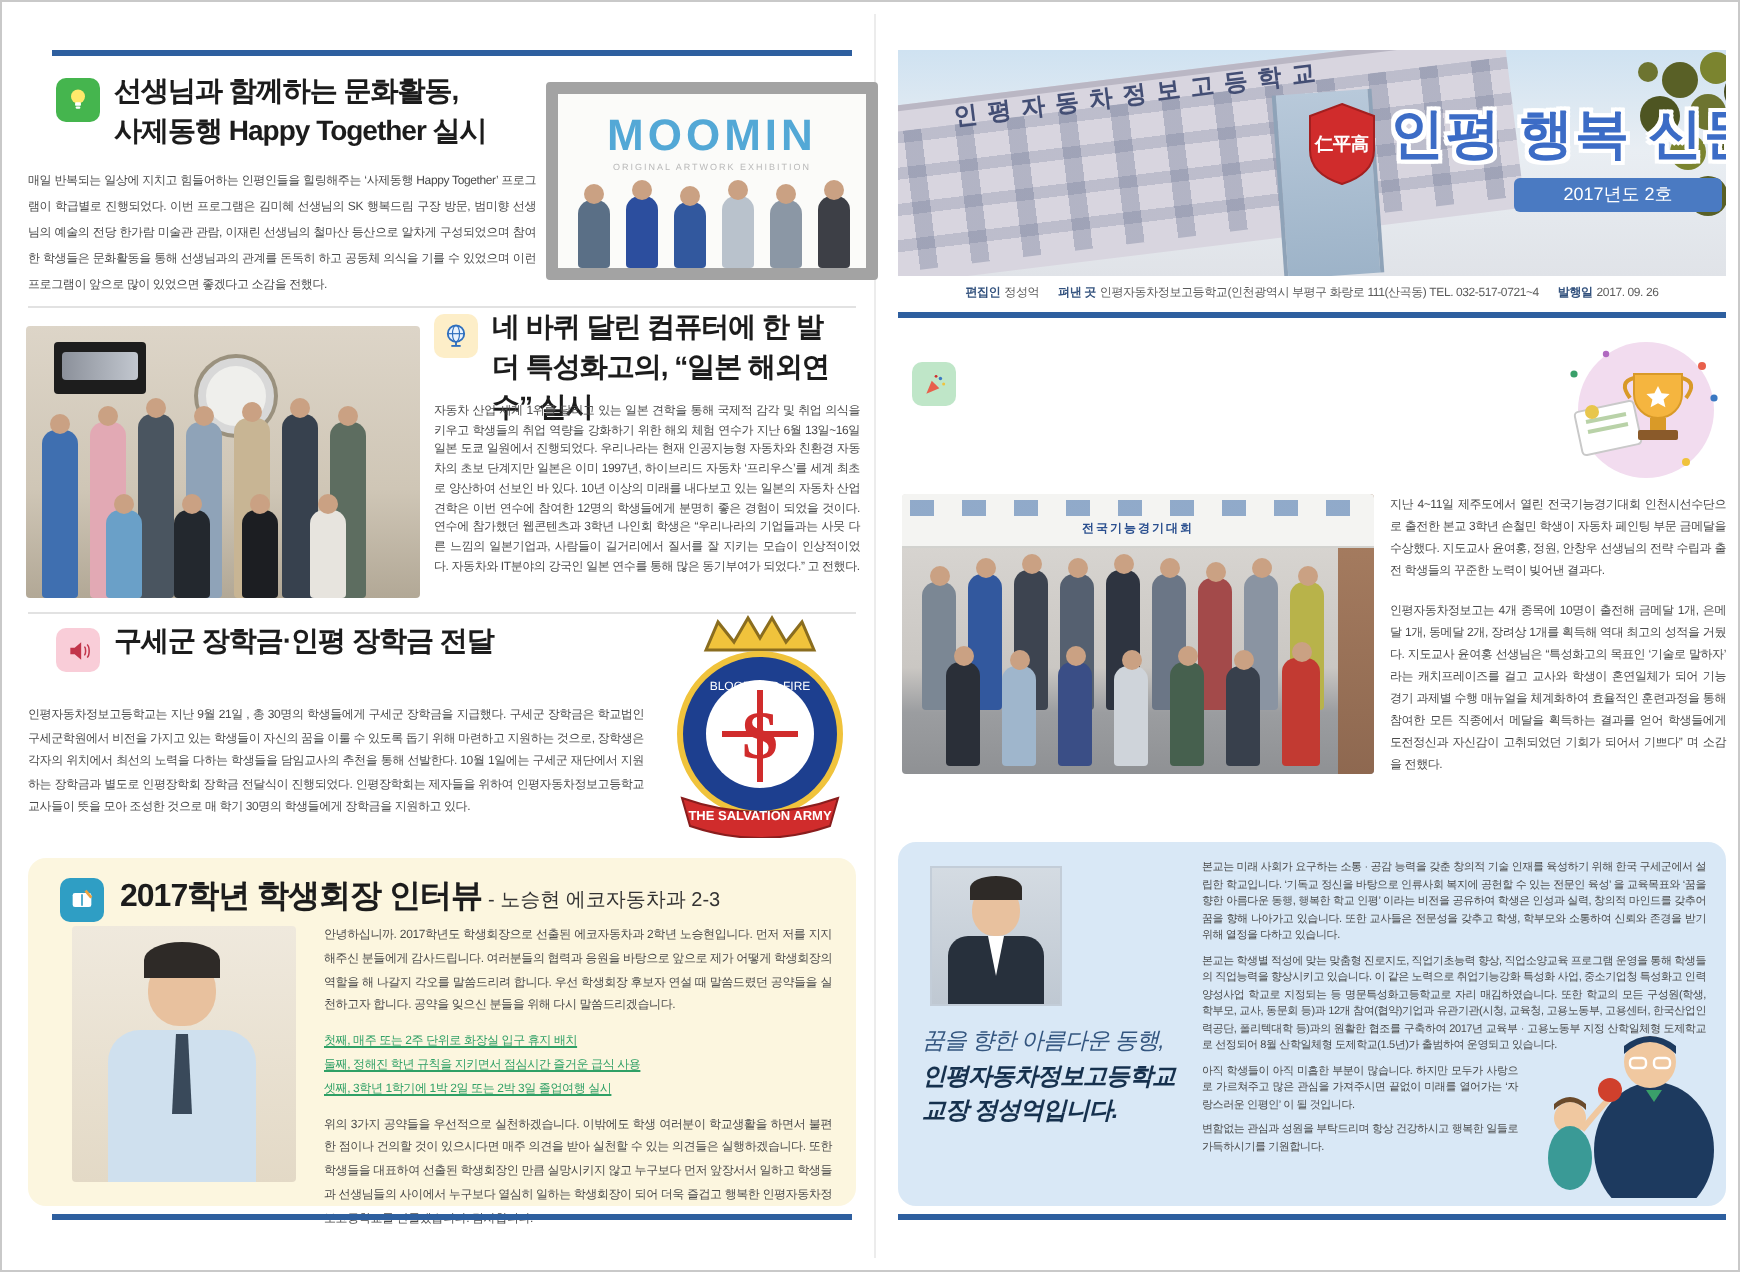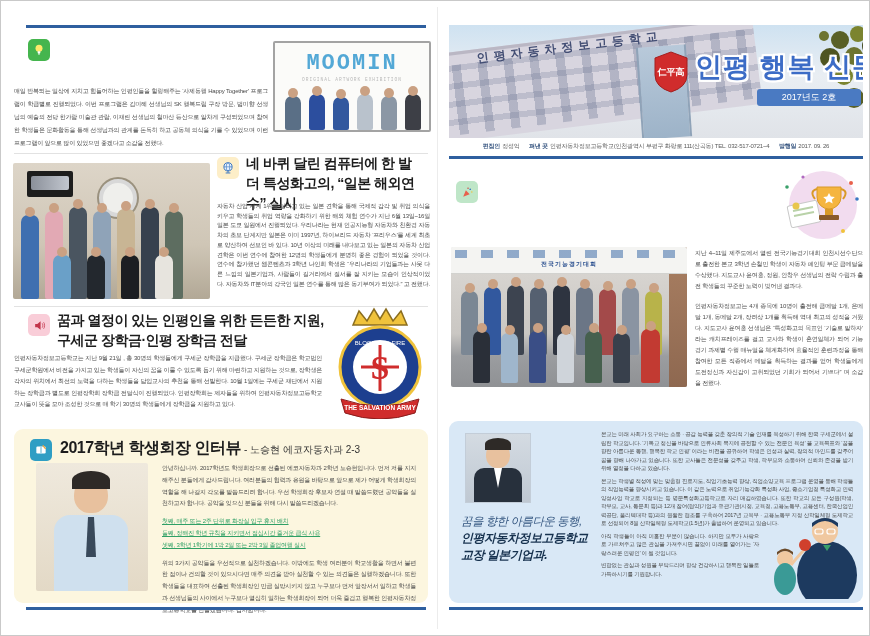--- a/index.html
+++ b/index.html
@@ -11,21 +11,21 @@
 
   .art-icon{position:absolute;width:22px;height:22px;border-radius:5px;display:flex;align-items:center;justify-content:center;}
   .headline{position:absolute;font-weight:bold;color:#1c1c1c;font-size:14px;line-height:20px;letter-spacing:-0.5px;}
   .bodytxt{position:absolute;font-size:6px;line-height:13px;color:#4a4a4a;text-align:justify;letter-spacing:-0.2px;}
 
   .photo{position:absolute;overflow:hidden;border-radius:2px;}
   .person{position:absolute;border-radius:7px 7px 2px 2px;}
   .person:before{content:'';position:absolute;top:-8px;left:50%;margin-left:-5px;width:10px;height:10px;border-radius:50%;background:#caa183;}
 
   
-  .moomin{background:#fbfbf9;border:2px solid #a3a3a3;font-family:Liberation Mono, monospace;}
+  .moomin{background:#fbfbf9;border:6px solid #a3a3a3;}
   .moomin-title{position:absolute;top:8px;left:0;width:100%;text-align:center;font-weight:bold;
                 color:#53a8d6;font-size:22px;letter-spacing:2px;}
   .moomin-sub{position:absolute;top:34px;left:0;width:100%;text-align:center;color:#b9b9b9;font-size:4.5px;letter-spacing:1px;}
 
   
   .nissan{background:linear-gradient(180deg,#ddd5c8 0%,#cfc6b6 60%,#b2a896 100%);}
   .tvset{position:absolute;left:14px;top:8px;width:46px;height:26px;background:#1d1d1d;border-radius:2px;}
   .tvcar{position:absolute;left:4px;top:5px;width:38px;height:14px;background:linear-gradient(90deg,#8b909a,#c2c7cf);border-radius:2px;}
   .carlogo{position:absolute;left:86px;top:16px;width:30px;height:30px;border-radius:50%;border:4px solid #d8d8d8;background:#efefec;box-shadow:0 0 0 2px #9a917e;}
 
@@ -86,20 +86,24 @@
 
   <div class="rule" style="left:25px;top:24px;width:400px;"></div>
 
   <div class="art-icon" style="left:27px;top:38px;background:#45b54e;">
     <svg width="14" height="14" viewBox="0 0 24 24">
         <circle cx="12" cy="9" r="6" fill="#ffe96b"></circle>
         <rect x="9.5" y="14" width="5" height="3" rx="1" fill="#fff"></rect>
         <rect x="10" y="17.5" width="4" height="2" rx="1" fill="#fff"></rect>
       </svg>
   </div>
+  <div class="headline" style="left:56px;top:34px;width:220px;">
+    <div>선생님과 함께하는 문화활동,</div>
+    <div>사제동행 Happy Together 실시</div>
+  </div>
   <div class="bodytxt" style="left:13px;top:84px;width:254px;">매일 반복되는 일상에 지치고 힘들어하는 인평인들을 힐링해주는 ‘사제동행 Happy Together’ 프로그램이 학급별로 진행되었다. 이번 프로그램은 김미혜 선생님의 SK 행복드림 구장 방문, 범미향 선생님의 예술의 전당 한가람 미술관 관람, 이재린 선생님의 철마산 등산으로 알차게 구성되었으며 참여한 학생들은 문화활동을 통해 선생님과의 관계를 돈독히 하고 공동체 의식을 기를 수 있었으며 이런 프로그램이 앞으로 많이 있었으면 좋겠다고 소감을 전했다.</div>
   <div class="photo moomin" style="left:272px;top:40px;width:154px;height:87px;">
     <div class="moomin-title">MOOMIN</div>
     <div class="moomin-sub">ORIGINAL ARTWORK EXHIBITION</div>
     <div class="person" style="left:10px;bottom:0;width:16px;height:34px;background:#5a6f86;"></div>
     <div class="person" style="left:34px;bottom:0;width:16px;height:36px;background:#2c4e9e;"></div>
     <div class="person" style="left:58px;bottom:0;width:16px;height:33px;background:#32589e;"></div>
     <div class="person" style="left:82px;bottom:0;width:16px;height:36px;background:#b9c2cc;"></div>
     <div class="person" style="left:106px;bottom:0;width:16px;height:34px;background:#8b97a5;"></div>
     <div class="person" style="left:130px;bottom:0;width:16px;height:36px;background:#3d3f46;"></div>
@@ -141,21 +145,20 @@
 
   <div class="divider" style="left:13px;top:305px;width:414px;"></div>
 
   <div class="art-icon" style="left:27px;top:313px;background:#f9cdd8;">
     <svg width="13" height="13" viewBox="0 0 24 24">
         <path d="M4 9v6h4l6 5V4L8 9z" fill="#c2354b"></path>
         <path d="M17 8c1.5 1 1.5 7 0 8M19.5 6c2.5 2 2.5 10 0 12" stroke="#c2354b" stroke-width="1.4" fill="none"></path>
       </svg>
   </div>
   <div class="headline" style="left:56px;top:309px;width:300px;">
-    <div>꿈과 열정이 있는 인평인을 위한 든든한 지원,</div>
     <div>구세군 장학금·인평 장학금 전달</div>
   </div>
   <div class="bodytxt" style="left:13px;top:352px;width:308px;line-height:11.5px;">인평자동차정보고등학교는 지난 9월 21일 , 총 30명의 학생들에게 구세군 장학금을 지급했다. 구세군 장학금은 학교법인 구세군학원에서 비전을 가지고 있는 학생들이 자신의 꿈을 이룰 수 있도록 돕기 위해 마련하고 지원하는 것으로, 장학생은 각자의 위치에서 최선의 노력을 다하는 학생들을 담임교사의 추천을 통해 선발한다. 10월 1일에는 구세군 재단에서 지원하는 장학금과 별도로 인평장학회 장학금 전달식이 진행되었다. 인평장학회는 제자들을 위하여 인평자동차정보고등학교 교사들이 뜻을 모아 조성한 것으로 매 학기 30명의 학생들에게 장학금을 지원하고 있다.</div>
   <div class="crest" style="left:332px;top:306px;">
     <svg width="94" height="112" viewBox="0 0 94 112">
       <path d="M20 18 L26 4 L34 14 L41 2 L47 12 L53 2 L60 14 L68 4 L74 18 Z" fill="#f0c33c" stroke="#8a6d1f" stroke-width="1.5"></path>
       <circle cx="47" cy="60" r="40" fill="#1d3f8f" stroke="#f0c33c" stroke-width="3"></circle>
       <circle cx="47" cy="60" r="27" fill="#ffffff"></circle>
       <text x="47" y="38" text-anchor="middle" font-size="6" fill="#ffffff" font-family="Liberation Sans, sans-serif">BLOOD AND FIRE</text>
       <line x1="47" y1="38" x2="47" y2="84" stroke="#d02c2c" stroke-width="3"></line>
@@ -279,21 +282,21 @@
   <div class="prbox">
     <div class="prphoto">
       <div style="position:absolute;left:20px;top:8px;width:24px;height:26px;border-radius:50% 50% 46% 46%;background:#e8c19e;"></div>
       <div style="position:absolute;left:19px;top:4px;width:26px;height:12px;border-radius:50% 50% 0 0;background:#2e2a27;"></div>
       <div style="position:absolute;left:8px;top:34px;width:48px;height:34px;border-radius:10px 10px 0 0;background:#27303c;"></div>
       <div style="position:absolute;left:28px;top:34px;width:8px;height:20px;background:#ffffff;clip-path:polygon(0 0,100% 0,50% 100%);"></div>
     </div>
     <div class="prcap">
       <div>꿈을 향한 아름다운 동행,</div>
       <div class="strong">인평자동차정보고등학교</div>
-      <div class="strong">교장 일본기업과.</div>
+      <div class="strong">교장 정성억입니다.</div>
     </div>
     <div class="prbody">
       <p>본교는 미래 사회가 요구하는 소통 · 공감 능력을 갖춘 창의적 기술 인재를 육성하기 위해 한국 구세군에서 설립한 학교입니다. ‘기독교 정신을 바탕으로 인류사회 복지에 공헌할 수 있는 전문인 육성’ 을 교육목표와 ‘꿈을 향한 아름다운 동행, 행복한 학교 인평’ 이라는 비전을 공유하여 학생은 인성과 실력, 창의적 마인드를 갖추어 꿈을 향해 나아가고 있습니다. 또한 교사들은 전문성을 갖추고 학생, 학부모와 소통하여 신뢰와 존경을 받기 위해 열정을 다하고 있습니다.</p>
       <p>본교는 학생별 적성에 맞는 맞춤형 진로지도, 직업기초능력 향상, 직업소양교육 프로그램 운영을 통해 학생들의 직업능력을 향상시키고 있습니다. 이 같은 노력으로 취업기능강화 특성화 사업, 중소기업청 특성화고 인력양성사업 학교로 지정되는 등 명문특성화고등학교로 자리 매김하였습니다. 또한 학교의 모든 구성원(학생, 학부모, 교사, 동문회 등)과 12개 참여(협약)기업과 유관기관(시청, 교육청, 고용노동부, 고용센터, 한국산업인력공단, 폴리텍대학 등)과의 원활한 협조를 구축하여 2017년 교육부 · 고용노동부 지정 산학일체형 도제학교로 선정되어 8월 산학일체형 도제학교(1.5년)가 출범하여 운영되고 있습니다.</p>
       <p class="narrow">아직 학생들이 아직 미흡한 부분이 많습니다. 하지만 모두가 사랑으로 가르쳐주고 많은 관심을 가져주시면 끝없이 미래를 열어가는 ‘자랑스러운 인평인’ 이 될 것입니다.</p>
       <p class="narrow">변함없는 관심과 성원을 부탁드리며 항상 건강하시고 행복한 일들로 가득하시기를 기원합니다.</p>
     </div>
     <div class="crest" style="left:318px;top:92px;">
       <svg width="92" height="86" viewBox="0 0 92 86">
         <ellipse cx="60" cy="62" rx="30" ry="34" fill="#1d3a5f"></ellipse>

